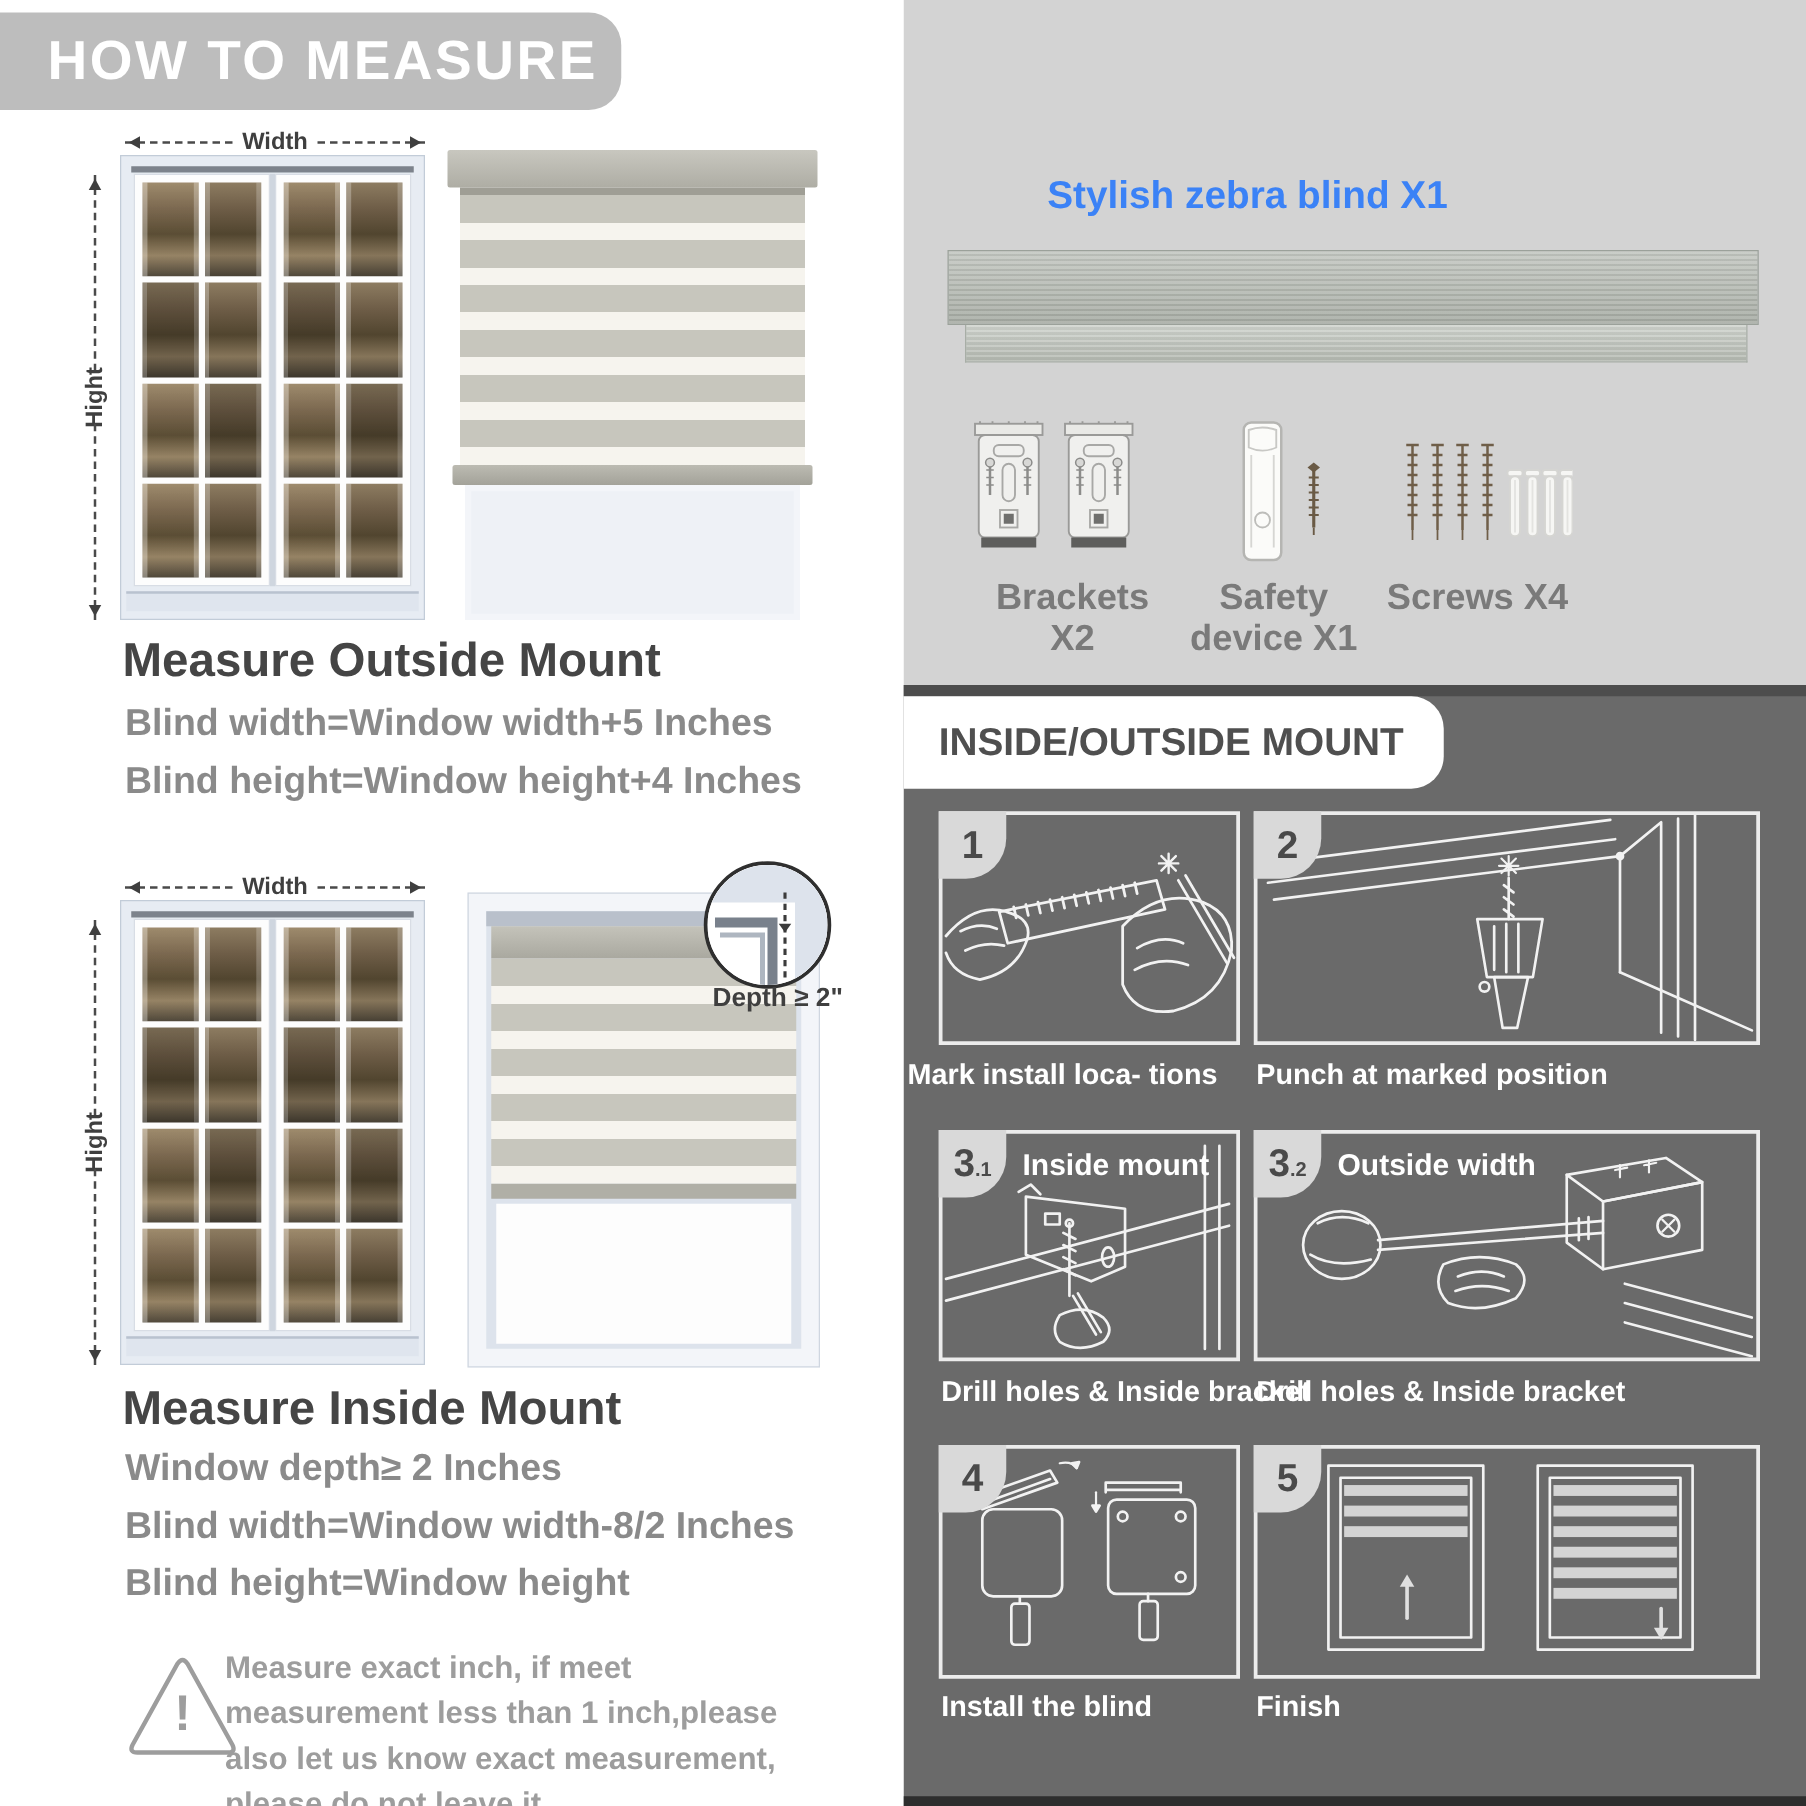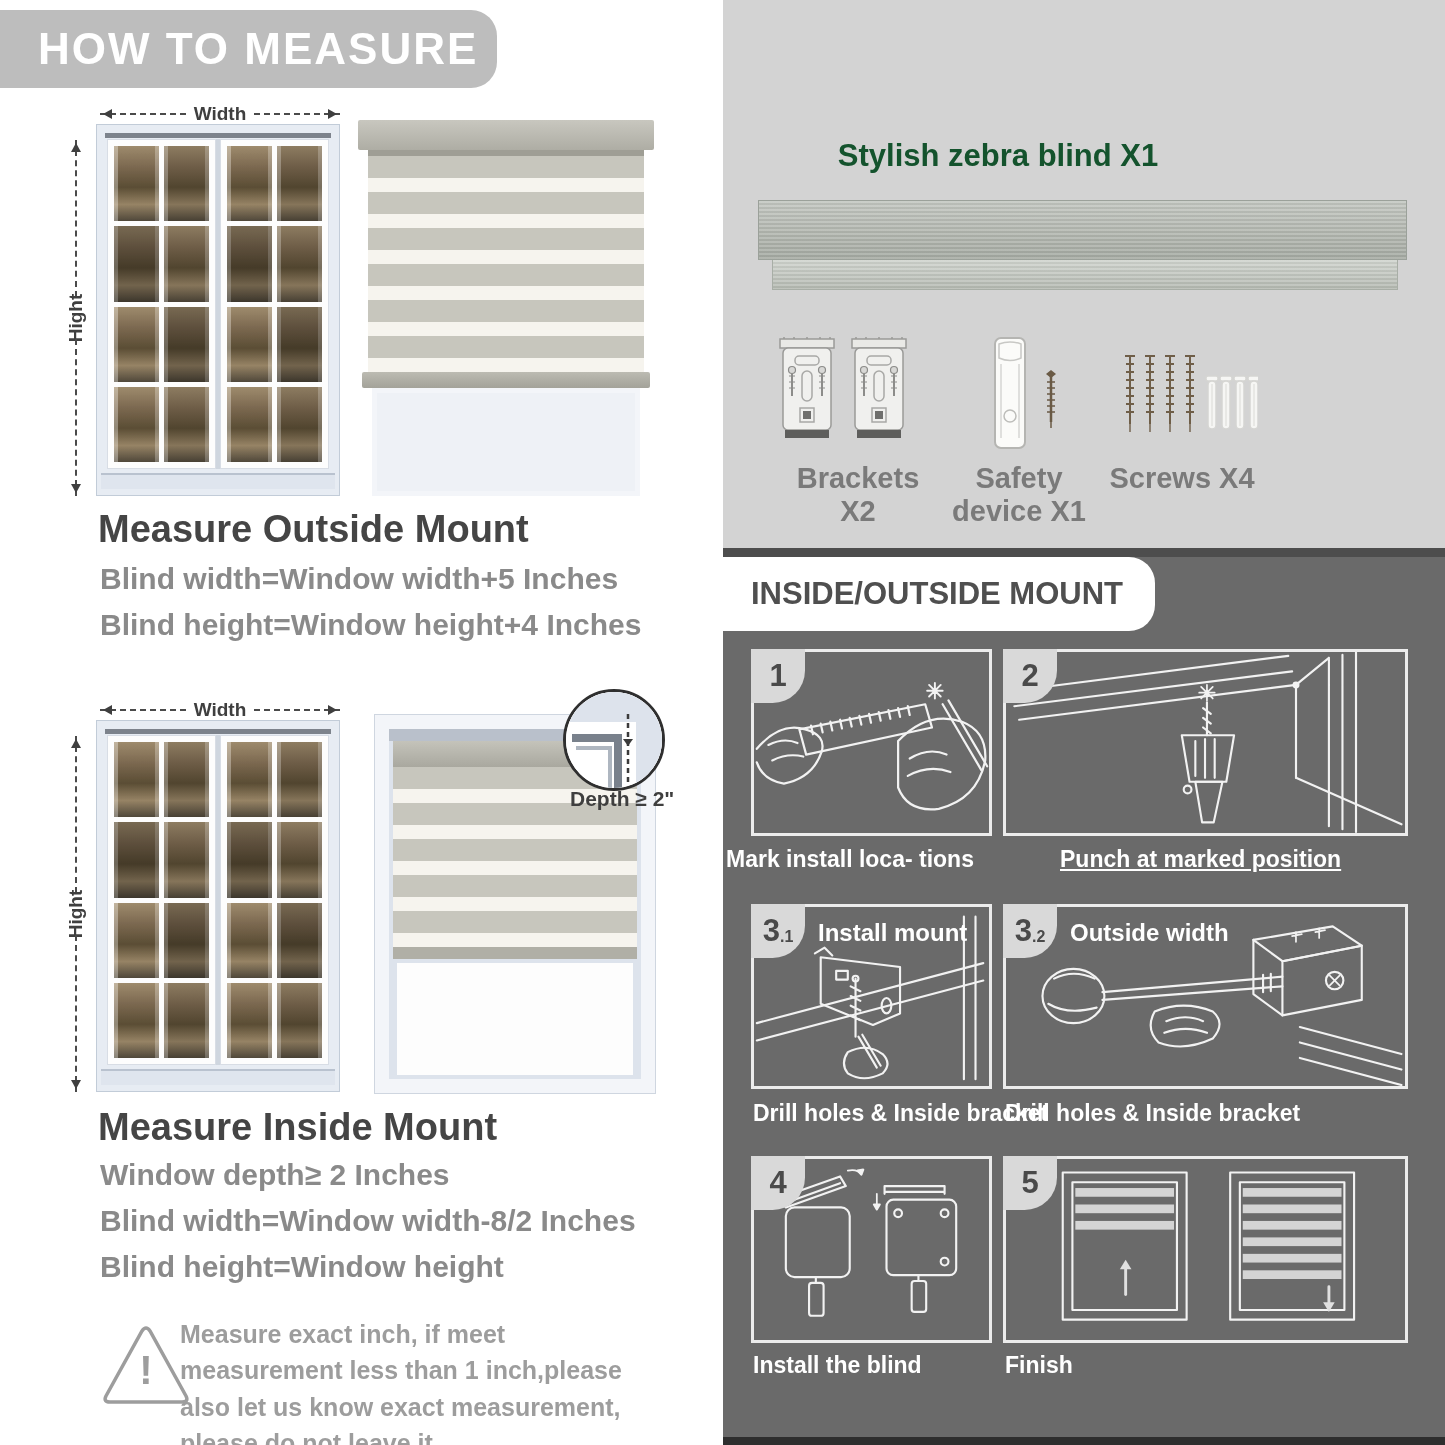--- a/index.html
+++ b/index.html
@@ -15,21 +15,21 @@
       color:#4f4f4f;font-size:31px;font-weight:bold;padding-left:28px;}
   
   .bg-light{position:absolute;left:723px;top:0;width:722px;height:548px;background:#d3d3d3;}
   .bg-dark{position:absolute;left:723px;top:548px;width:722px;height:897px;background:#6a6a6a;}
   .edge-strip-top{position:absolute;left:723px;top:548px;width:722px;height:9px;background:#4d4d4d;}
   .edge-strip-bottom{position:absolute;left:723px;top:1437px;width:722px;height:8px;background:#2e2e2e;}
   
   .h-measure{position:absolute;color:#454545;font-size:38px;font-weight:bold;}
   .t-body{position:absolute;color:#8a8a8a;font-size:30px;font-weight:bold;}
   .t-warning{position:absolute;left:180px;top:1316px;width:478px;color:#9d9d9d;font-size:25px;font-weight:600;line-height:1.45;}
-  .t-product{position:absolute;left:758px;top:138px;width:480px;text-align:center;color:#14532d;font-size:31px;font-weight:bold;}
+  .t-product{position:absolute;left:758px;top:138px;width:480px;text-align:center;color:#3b82f6;font-size:31px;font-weight:bold;}
   .t-part{position:absolute;color:#7a7a7a;font-size:29px;font-weight:bold;text-align:center;}
   
   .h-arrow{position:absolute;display:flex;align-items:center;color:#3f3f3f;font-size:19px;font-weight:bold;height:20px;}
   .h-arrow .hl{flex:1;border-top:2px dashed #4a4a4a;position:relative;height:0;}
   .h-arrow .hl.l::before{content:"";position:absolute;left:-2px;top:-6px;border:5px solid transparent;border-right:9px solid #3f3f3f;}
   .h-arrow .hl.r::after{content:"";position:absolute;right:-2px;top:-6px;border:5px solid transparent;border-left:9px solid #3f3f3f;}
   .h-arrow span{padding:0 8px;}
   .v-arrow{position:absolute;width:20px;display:flex;flex-direction:column;align-items:center;color:#3f3f3f;font-size:19px;font-weight:bold;}
   .v-arrow .vl{flex:1;border-left:2px dashed #4a4a4a;width:0;position:relative;}
   .v-arrow .vl.t::before{content:"";position:absolute;top:-2px;left:-6px;border:5px solid transparent;border-bottom:9px solid #3f3f3f;}
@@ -373,39 +373,39 @@
       <path d="M204,52 V86 M200,58 l8,6 M200,68 l8,6 M200,78 l8,6"></path>
       <polygon points="178,86 232,86 224,134 186,134"></polygon>
       <path d="M192,92 V128 M202,90 V130 M212,90 V130"></path>
       <polygon points="192,134 220,134 211,176 199,176"></polygon>
       <circle cx="184" cy="142" r="4"></circle>
     </svg>
     <div class="badge">
         <span class="n">2</span>
       </div>
   </div>
-  <div class="caption" style="left:1060px;top:846px;text-decoration:underline;">Punch at  marked position</div>
+  <div class="caption" style="left:1005px;top:846px;">Punch at  marked position</div>
 
   <div class="panel" style="left:751px;top:904px;width:241px;height:185px;">
     <svg class="stepart" viewBox="0 0 241 185" fill="none" stroke="#f2f2f2" stroke-width="2.2" stroke-linecap="round" stroke-linejoin="round">
       <path d="M2,120 L236,58 M2,138 L236,76"></path>
       <path d="M216,10 V178 M228,10 V178"></path>
       <polygon points="68,52 150,62 150,110 122,122 68,100"></polygon>
       <path d="M62,48 l10,-6 8,8 M84,66 h12 v9 h-12 z"></path>
       <ellipse cx="136" cy="102" rx="5" ry="8"></ellipse>
       <path d="M104,74 V134 M99,82 l10,5 M99,92 l10,5 M99,102 l10,5 M99,112 l10,5"></path>
       <circle cx="104" cy="74" r="3"></circle>
       <path d="M107,134 L126,166 M111,132 L130,164"></path>
       <path d="M96,150 Q116,140 132,152 Q142,162 132,172 Q112,182 96,172 Q88,162 96,150 Z"></path>
     </svg>
     <div class="badge">
       <span class="n">3</span>
         <span class="s">.1</span>
     </div>
-    <div class="panel-title">Install mount</div>
+    <div class="panel-title">Inside mount</div>
   </div>
   <div class="caption" style="left:753px;top:1100px;">Drill holes &amp;  Inside bracket</div>
 
   <div class="panel" style="left:1003px;top:904px;width:405px;height:185px;">
     <svg class="stepart" viewBox="0 0 405 185" fill="none" stroke="#f2f2f2" stroke-width="2.2" stroke-linecap="round" stroke-linejoin="round">
       <polygon points="252,34 334,20 364,40 282,56"></polygon>
       <polygon points="282,56 364,40 364,96 282,112"></polygon>
       <path d="M252,34 L252,90 L282,112"></path>
       <path d="M292,30 l10,-2 M296,36 v-10 M316,26 l10,-2 M320,32 v-10" stroke-width="1.8"></path>
       <circle cx="336" cy="76" r="9"></circle>

